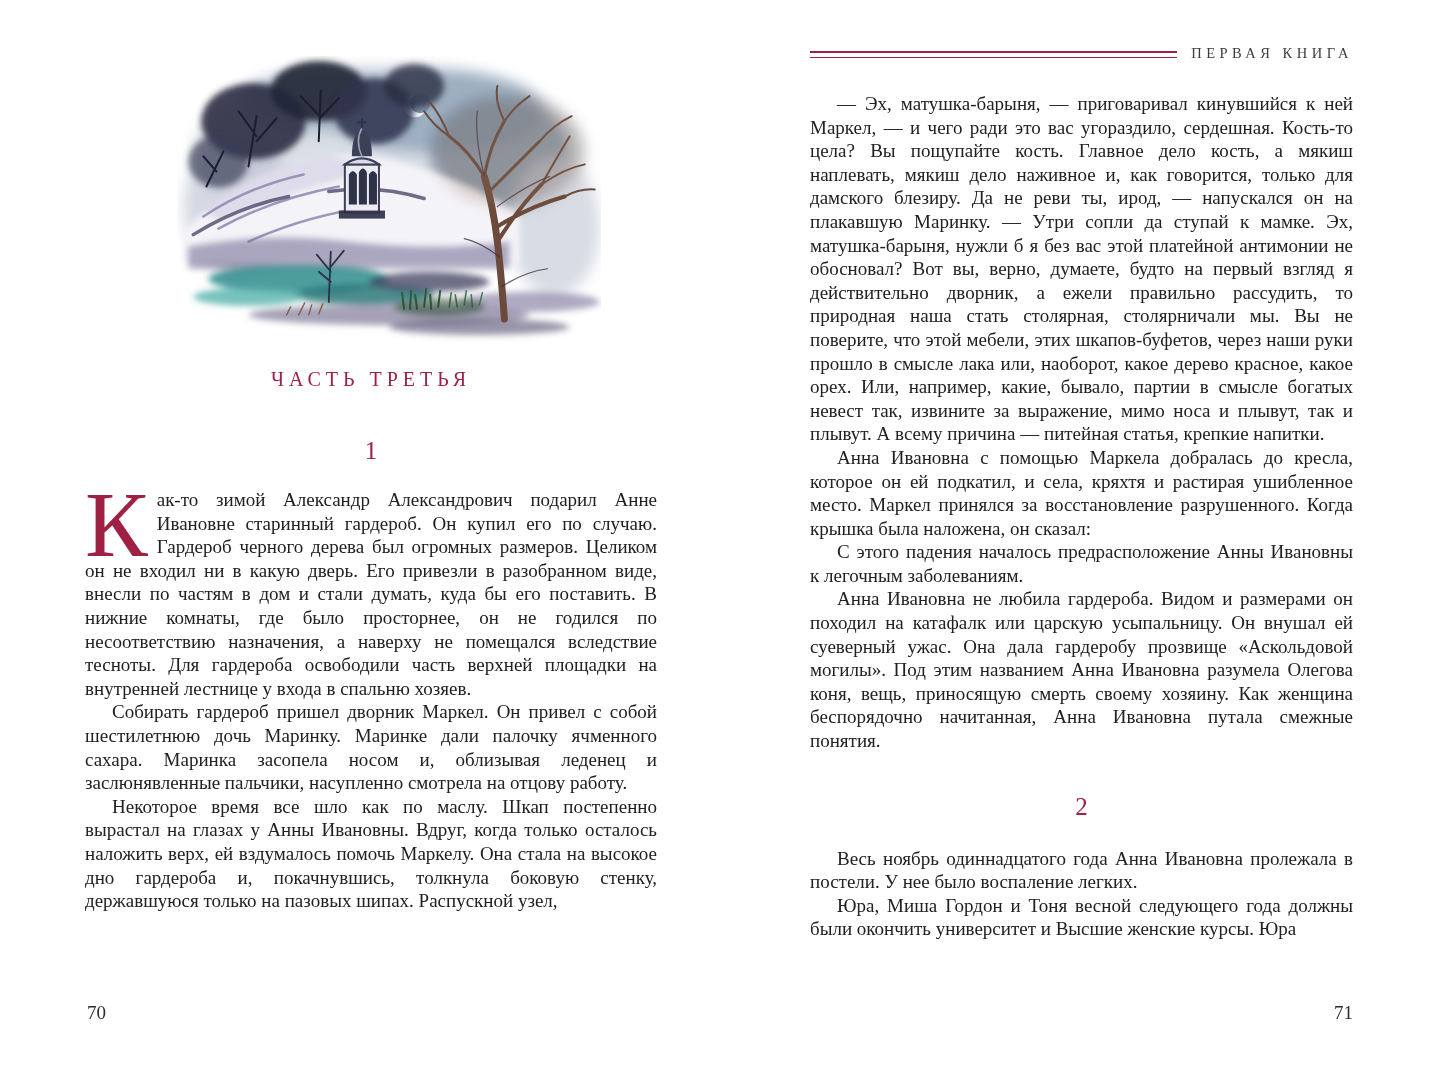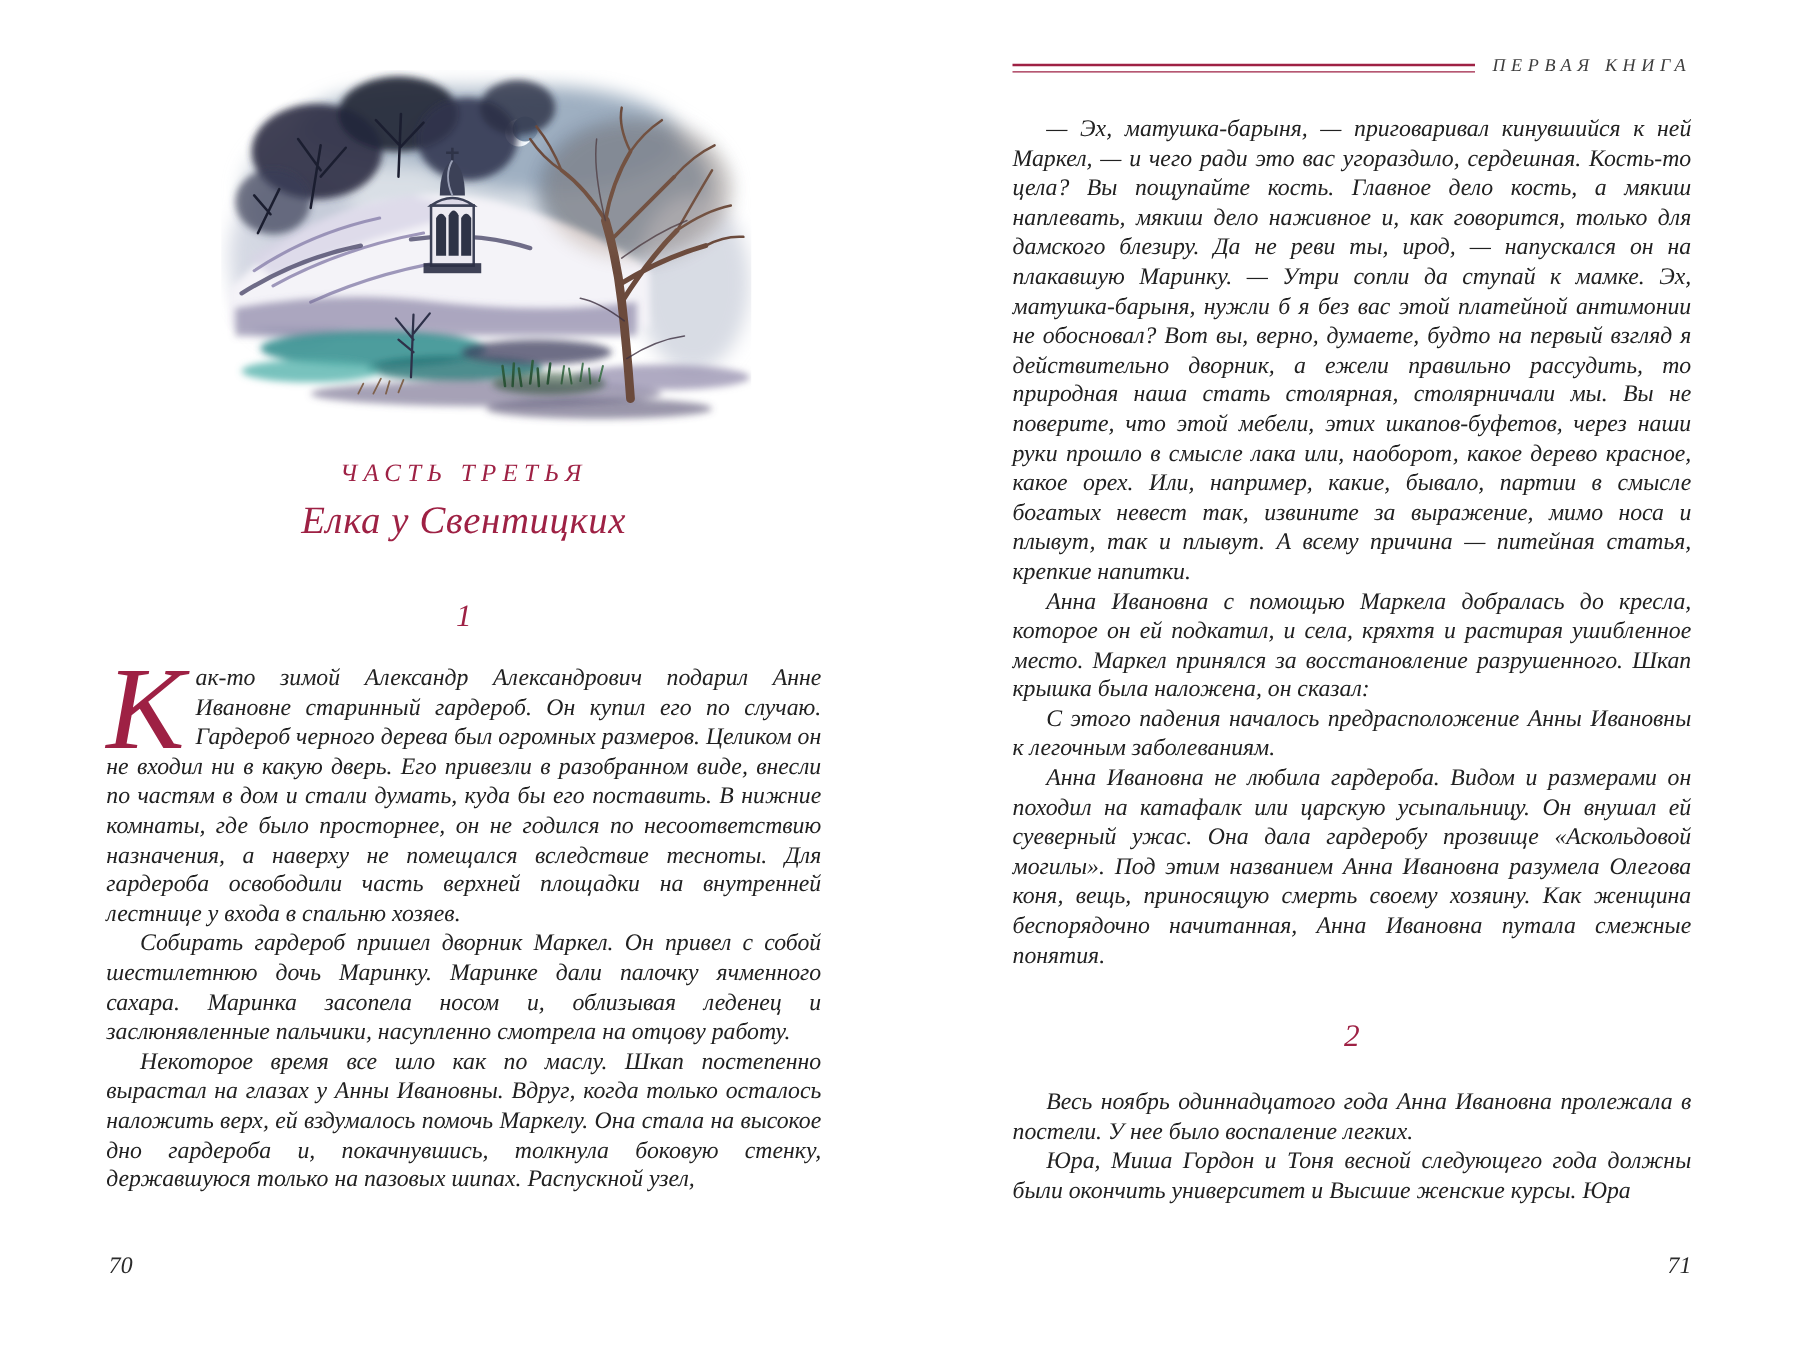--- a/index.html
+++ b/index.html
@@ -3,21 +3,21 @@
 <meta charset="utf-8">
 <style>
   :root { --accent:#9e2144; --ink:#212121; --ink-soft:#3d3d3d; }
   * { margin:0; padding:0; box-sizing:border-box; }
   html,body { background:#ffffff; }
   .spread {
     position:relative; width:1440px; height:1080px; background:#fff;
     font-family:"Liberation Serif","DejaVu Serif",serif; color:var(--ink);
     overflow:hidden;
   }
-  .page { position:absolute; top:0; height:1080px;font-style:italic; }
+  .page { position:absolute; top:0; height:1080px; }
   .page.left  { left:85px;  width:572px; }
   .page.right { left:810px; width:543px; }
 
   
   figure.illus { width:424px; height:286px; margin:56px 0 0 92px; }
   figure.illus svg { width:100%; height:100%; display:block; }
 
   .part-label {
     margin-top:26px; text-align:center; color:var(--accent);
     font-size:20px; font-weight:normal; letter-spacing:5px;
@@ -167,21 +167,20 @@
           <path d="M270 250 L272 236 M278 250 L276 238 M285 248 L287 234 M293 250 L292 238 M300 248 L303 236"></path>
         </g>
         <ellipse cx="260" cy="250" rx="45" ry="9" fill="#27492f" opacity="0.55" filter="url(#soft)"></ellipse>
         <g stroke="#7a5a40" stroke-width="1.4" stroke-linecap="round" opacity="0.9">
           <path d="M120 258 L126 246 M130 258 L133 248 M140 257 L144 247 M108 258 L112 250"></path>
         </g>
       </svg>
     </figure>
 
     <h3 class="part-label">ЧАСТЬ ТРЕТЬЯ</h3>
-    <h1 class="chapter-title">Елка у Свентицких</h1>
     <div class="section-number">1</div>
 
     <div class="body-text">
       <p class="para no-indent"><span class="dropcap">К</span><span>ак-то зимой Александр Александрович подарил Анне Ивановне старинный гардероб. Он купил его по случаю. Гардероб черного дерева был огромных размеров. Целиком он не входил ни в какую дверь. Его привезли в разобранном виде, внесли по частям в дом и стали думать, куда бы его поставить. В нижние комнаты, где было просторнее, он не годился по несоответствию назначения, а наверху не помещался вследствие тесноты. Для гардероба освободили часть верхней площадки на внутренней лестнице у входа в спальню хозяев.</span></p>
       <div>
           <p class="para">Собирать гардероб пришел дворник Маркел. Он привел с собой шестилетнюю дочь Маринку. Маринке дали палочку ячменного сахара. Маринка засопела носом и, облизывая леденец и заслюнявленные пальчики, насупленно смотрела на отцову работу.</p>
           <p class="para">Некоторое время все шло как по маслу. Шкап постепенно вырастал на глазах у Анны Ивановны. Вдруг, когда только осталось наложить верх, ей вздумалось помочь Маркелу. Она стала на высокое дно гардероба и, покачнувшись, толкнула боковую стенку, державшуюся только на пазовых шипах. Распускной узел,</p>
         </div>
     </div>
 
@@ -190,21 +189,21 @@
 
   <section class="page right">
 
     <header class="running-header">
       <span class="rule"></span>
       <span class="running-title">ПЕРВАЯ КНИГА</span>
     </header>
 
     <div class="body-text first-block">
         <p class="para">— Эх, матушка-барыня, — приговаривал кинувшийся к ней Маркел, — и чего ради это вас угораздило, сердешная. Кость-то цела? Вы пощупайте кость. Главное дело кость, а мякиш наплевать, мякиш дело наживное и, как говорится, только для дамского блезиру. Да не реви ты, ирод, — напускался он на плакавшую Маринку. — Утри сопли да ступай к мамке. Эх, матушка-барыня, нужли б я без вас этой платейной антимонии не обосновал? Вот вы, верно, думаете, будто на первый взгляд я действительно дворник, а ежели правильно рассудить, то природная наша стать столярная, столярничали мы. Вы не поверите, что этой мебели, этих шкапов-буфетов, через наши руки прошло в смысле лака или, наоборот, какое дерево красное, какое орех. Или, например, какие, бывало, партии в смысле богатых невест так, извините за выражение, мимо носа и плывут, так и плывут. А всему причина — питейная статья, крепкие напитки.</p>
-        <p class="para">Анна Ивановна с помощью Маркела добралась до кресла, которое он ей подкатил, и села, кряхтя и растирая ушибленное место. Маркел принялся за восстановление разрушенного. Шкап крышка была наложена, он сказал:</p>
+        <p class="para">Анна Ивановна с помощью Маркела добралась до кресла, которое он ей подкатил, и села, кряхтя и растирая ушибленное место. Маркел принялся за восстановление разрушенного. Когда крышка была наложена, он сказал:</p>
         <p class="para">С этого падения началось предрасположение Анны Ивановны к легочным заболеваниям.</p>
         <p class="para">Анна Ивановна не любила гардероба. Видом и размерами он походил на катафалк или царскую усыпальницу. Он внушал ей суеверный ужас. Она дала гардеробу прозвище «Аскольдовой могилы». Под этим названием Анна Ивановна разумела Олегова коня, вещь, приносящую смерть своему хозяину. Как женщина беспорядочно начитанная, Анна Ивановна путала смежные понятия.</p>
       </div>
 
     <div class="section-number">2</div>
 
     <div class="body-text second-block">
         <p class="para">Весь ноябрь одиннадцатого года Анна Ивановна пролежала в постели. У нее было воспаление легких.</p>
         <p class="para">Юра, Миша Гордон и Тоня весной следующего года должны были окончить университет и Высшие женские курсы. Юра</p>
       </div>

